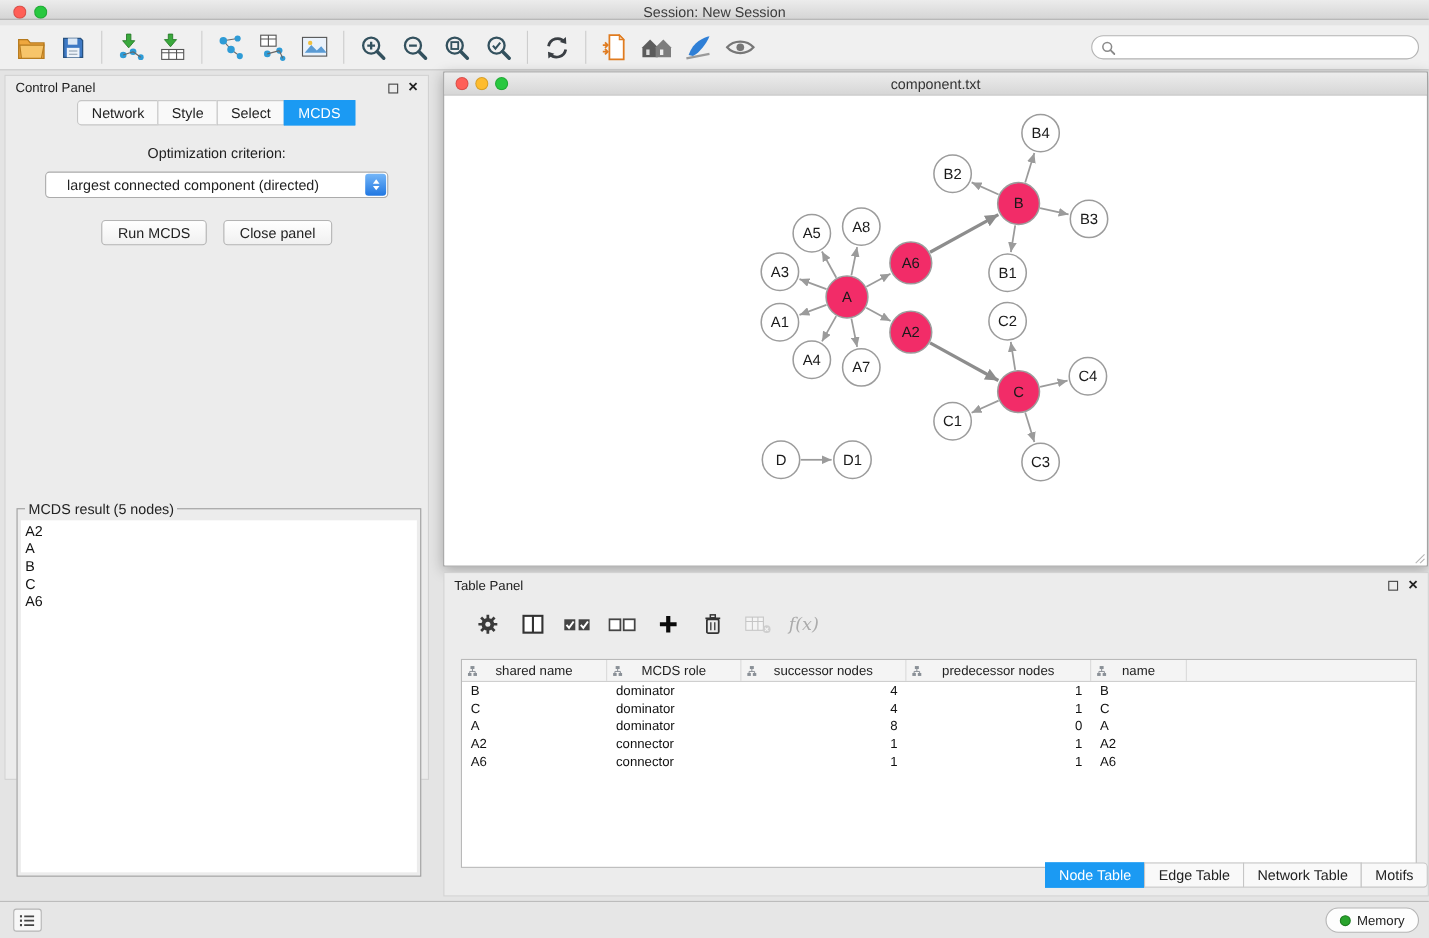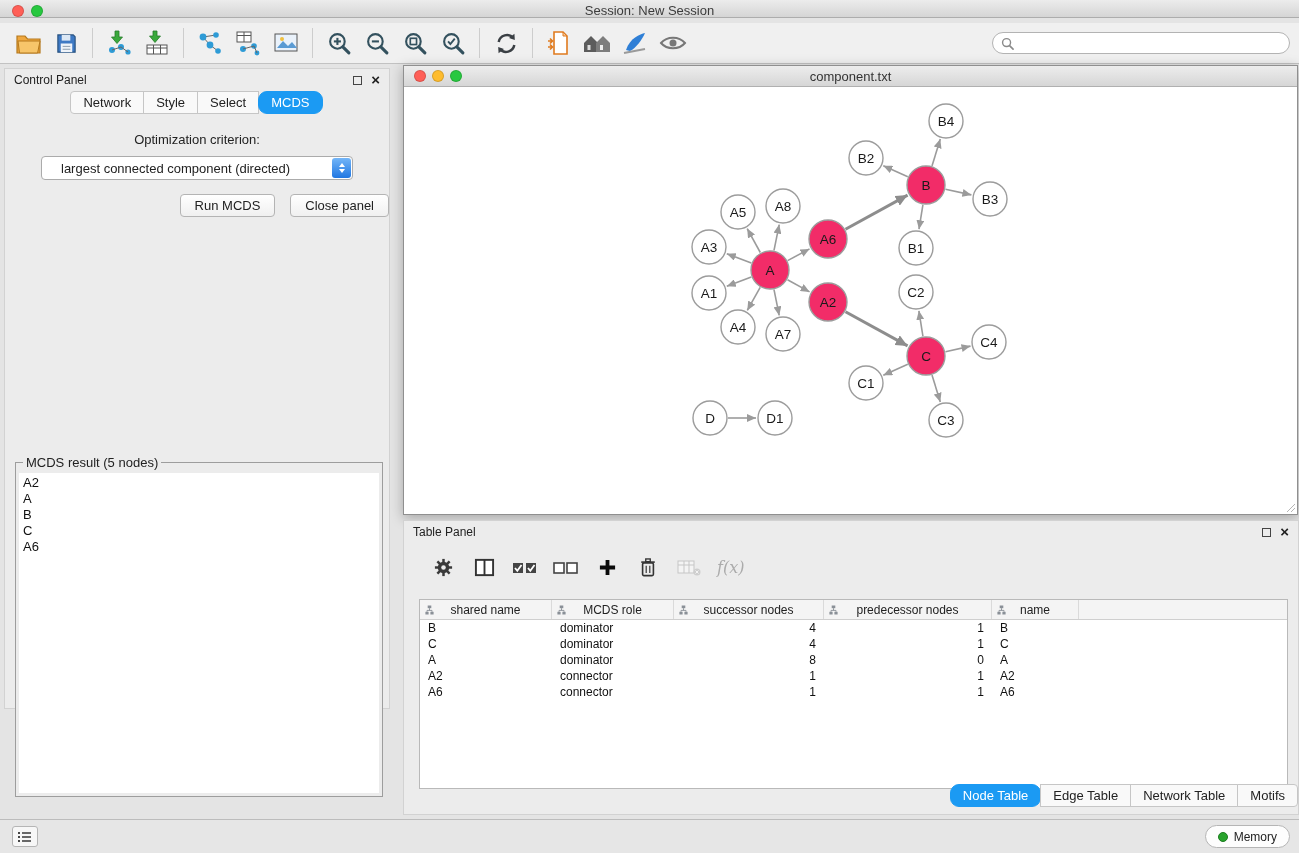--- a/index.html
+++ b/index.html
@@ -23,27 +23,27 @@
   
   .control-panel{position:absolute;left:4px;top:68px;width:386px;height:641px;background:#ececec;border:1px solid #d2d2d2}
   .panel-header{height:22px;display:flex;align-items:center;padding:0 9px;font-size:12px;color:#222}
   .panel-controls{margin-left:auto;display:flex;gap:9px;align-items:center}
   .panel-float{width:9px;height:9px;border:1.5px solid #444;display:inline-block}
   .panel-close{font-size:15px;font-weight:bold;color:#222;line-height:10px}
   .seg-tabs{display:flex;justify-content:center;}
   .seg-tab{padding:3px 12px;font-size:13px;border:1px solid #c6c6c6;background:#f9f9f9;margin-left:-1px;color:#222}
   .seg-tab.first{border-radius:4px 0 0 4px}
   .seg-tab.last{border-radius:0 4px 4px 0}
-  .seg-tab.active{background:#1b9af3;color:#fff;border-color:#1b9af3;border-radius:9px}
+  .seg-tab.active{background:#1b9af3;color:#fff;border-color:#1b9af3;border-radius:0}
   .opt-label{text-align:center;margin-top:18px;font-size:13px}
   .dropdown{margin:9px auto 0;width:312px;height:24px;background:#fff;border:1px solid #ababab;border-radius:4px;display:flex;align-items:center;position:relative;padding-left:19px;font-size:13px}
   .dropdown .stepper{position:absolute;right:1px;top:1px;bottom:1px;width:19px;background:linear-gradient(#74b6f8,#2077e2);border-radius:3px;display:flex;flex-direction:column;align-items:center;justify-content:center;gap:2px}
   .arr-up{width:0;height:0;border-left:3.5px solid transparent;border-right:3.5px solid transparent;border-bottom:4.5px solid #fff}
   .arr-dn{width:0;height:0;border-left:3.5px solid transparent;border-right:3.5px solid transparent;border-top:4.5px solid #fff}
-  .cp-buttons{display:flex;justify-content:flex-end;gap:15px;margin-top:14px}
+  .cp-buttons{display:flex;justify-content:center;gap:15px;margin-top:20px}
   .btn{padding:3px 14px;border:1px solid #b4b4b4;background:linear-gradient(#ffffff,#f0f0f0);border-radius:4px;font-size:13px;color:#222}
   .result-box{position:absolute;left:10px;top:386px;width:368px;height:342px;border:1px solid #9d9d9d;background:#ececec;padding:3px}
   .result-box legend{font-size:13px;margin-left:4px;padding:0 3px;color:#222}
   .result-list{width:100%;height:100%;background:#fff;overflow:hidden;padding:2px 4px}
   .result-item{font-size:13px;line-height:16px;color:#111}
 
   
   .net-window{position:absolute;left:403px;top:65px;width:895px;height:450px;background:#fff;border:1px solid #8f8f8f;box-shadow:0 3px 12px rgba(0,0,0,.28)}
   .net-titlebar{height:21px;background:linear-gradient(#ededed,#d6d6d6);border-bottom:1px solid #b0b0b0;position:relative;display:flex;align-items:center;justify-content:center;font-size:13px;color:#333}
   .net-traffic{position:absolute;left:10px;top:4px;display:flex;gap:6px}

